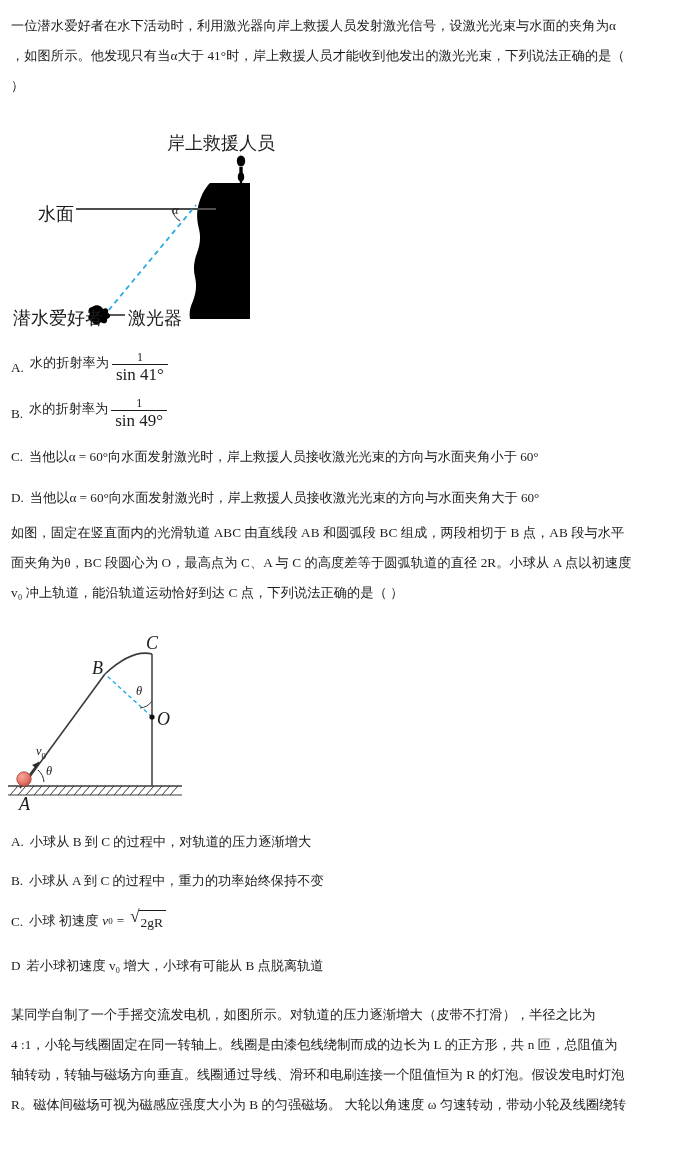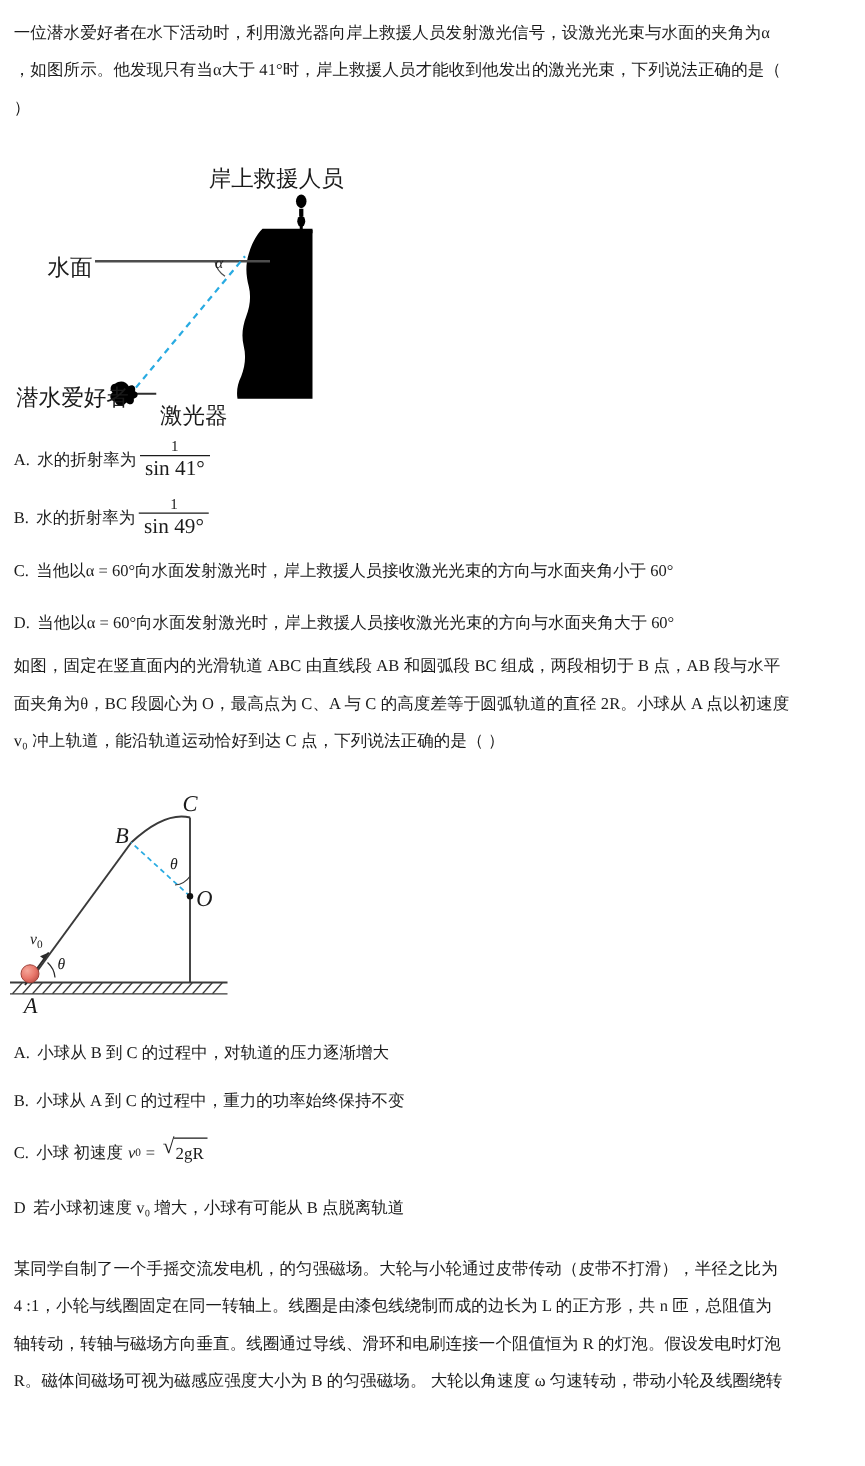--- a/index.html
+++ b/index.html
@@ -45,21 +45,20 @@
     align-items: center;
   }
   .opt .lbl {
     flex: 0 0 auto;
     margin-right: 6px;
     font-family: "Liberation Serif", serif;
   }
   .opt .body {
     flex: 0 1 auto;
     display: flex;
-    align-items: center;
   }
   .ital {
     font-style: italic;
     font-family: "Liberation Serif", serif;
   }
 
   
   .frac {
     display: inline-flex;
     flex-direction: column;
@@ -169,21 +168,21 @@
         <path d="M 92 182 C 96 179, 101 180, 103 184 C 106 182, 109 184, 108 188
                  C 111 189, 111 193, 107 194 C 108 198, 104 200, 101 197
                  C 98 201, 93 200, 92 196 C 88 196, 87 191, 90 189
                  C 87 186, 89 182, 92 182 Z"></path>
       </g>
     </svg>
     <div class="fig-label" style="left:167px; top:6px;">岸上救援人员</div>
     <div class="fig-label" style="left:38px; top:77px;">水面</div>
     <div class="fig-label math" style="left:172px; top:78px; font-size:12.5px;">α</div>
     <div class="fig-label" style="left:13px; top:181px;">潜水爱好者</div>
-    <div class="fig-label" style="left:128px; top:195px;">激光器</div>
+    <div class="fig-label" style="left:128px; top:181px;">激光器</div>
   </div>
 
   <div class="opt" style="top:352px;">
     <span class="lbl">A.</span>
     <span class="body">
       <span>水的折射率为</span>
       <span class="frac">
         <span class="numer">1</span>
         <span class="bar"></span>
         <span class="denom">sin 41°</span>
@@ -274,21 +273,21 @@
           <stop offset="100%" stop-color="#C4534A"></stop>
         </radialGradient>
       </defs>
       <circle cx="24" cy="157" r="7.2" fill="url(#ballgrad)" stroke="#9e4037" stroke-width="0.8"></circle>
     </svg>
     <div class="fig-label math" style="left:146px; top:11px;">C</div>
     <div class="fig-label math" style="left:92px; top:36px;">B</div>
     <div class="fig-label math" style="left:157px; top:87px;">O</div>
     <div class="fig-label math" style="left:136px; top:62px; font-size:12.5px;">θ</div>
     <div class="fig-label math" style="left:46px; top:142px; font-size:12.5px;">θ</div>
-    <div class="fig-label math" style="left:24px; top:122px; font-size:12.5px;text-align:right;"><span>v</span><span class="sub">0</span></div>
+    <div class="fig-label math" style="left:36px; top:122px; font-size:12.5px;text-align:right;"><span>v</span><span class="sub">0</span></div>
     <div class="fig-label math" style="left:19px; top:172px;">A</div>
   </div>
 
   <div class="opt" style="top:831px;">
     <span class="lbl">A.</span>
     <span class="body">小球从 B 到 C 的过程中，对轨道的压力逐渐增大</span>
   </div>
 
   <div class="opt" style="top:870px;">
     <span class="lbl">B.</span>
@@ -308,19 +307,19 @@
       </span>
     </span>
   </div>
 
   <div class="opt" style="top:955px;">
     <span class="lbl">D</span>
     <span class="body">若小球初速度 v₀ 增大，小球有可能从 B 点脱离轨道</span>
   </div>
 
   <div class="qtext" style="top:1000px;">
-    <div>某同学自制了一个手摇交流发电机，的匀强磁场。大轮与小轮通过皮带传动（皮带不打滑），半径之比为</div>
+    <div>某同学自制了一个手摇交流发电机，如图所示。对轨道的压力逐渐增大（皮带不打滑），半径之比为</div>
     <div>4 :1，小轮与线圈固定在同一转轴上。线圈是由漆包线绕制而成的边长为 L 的正方形，共 n 匝，总阻值为</div>
     <div>轴转动，转轴与磁场方向垂直。线圈通过导线、滑环和电刷连接一个阻值恒为 R 的灯泡。假设发电时灯泡</div>
     <div>R。磁体间磁场可视为磁感应强度大小为 B 的匀强磁场。 大轮以角速度 ω 匀速转动，带动小轮及线圈绕转</div>
   </div>
 
 </div>
 
 </body></html>

